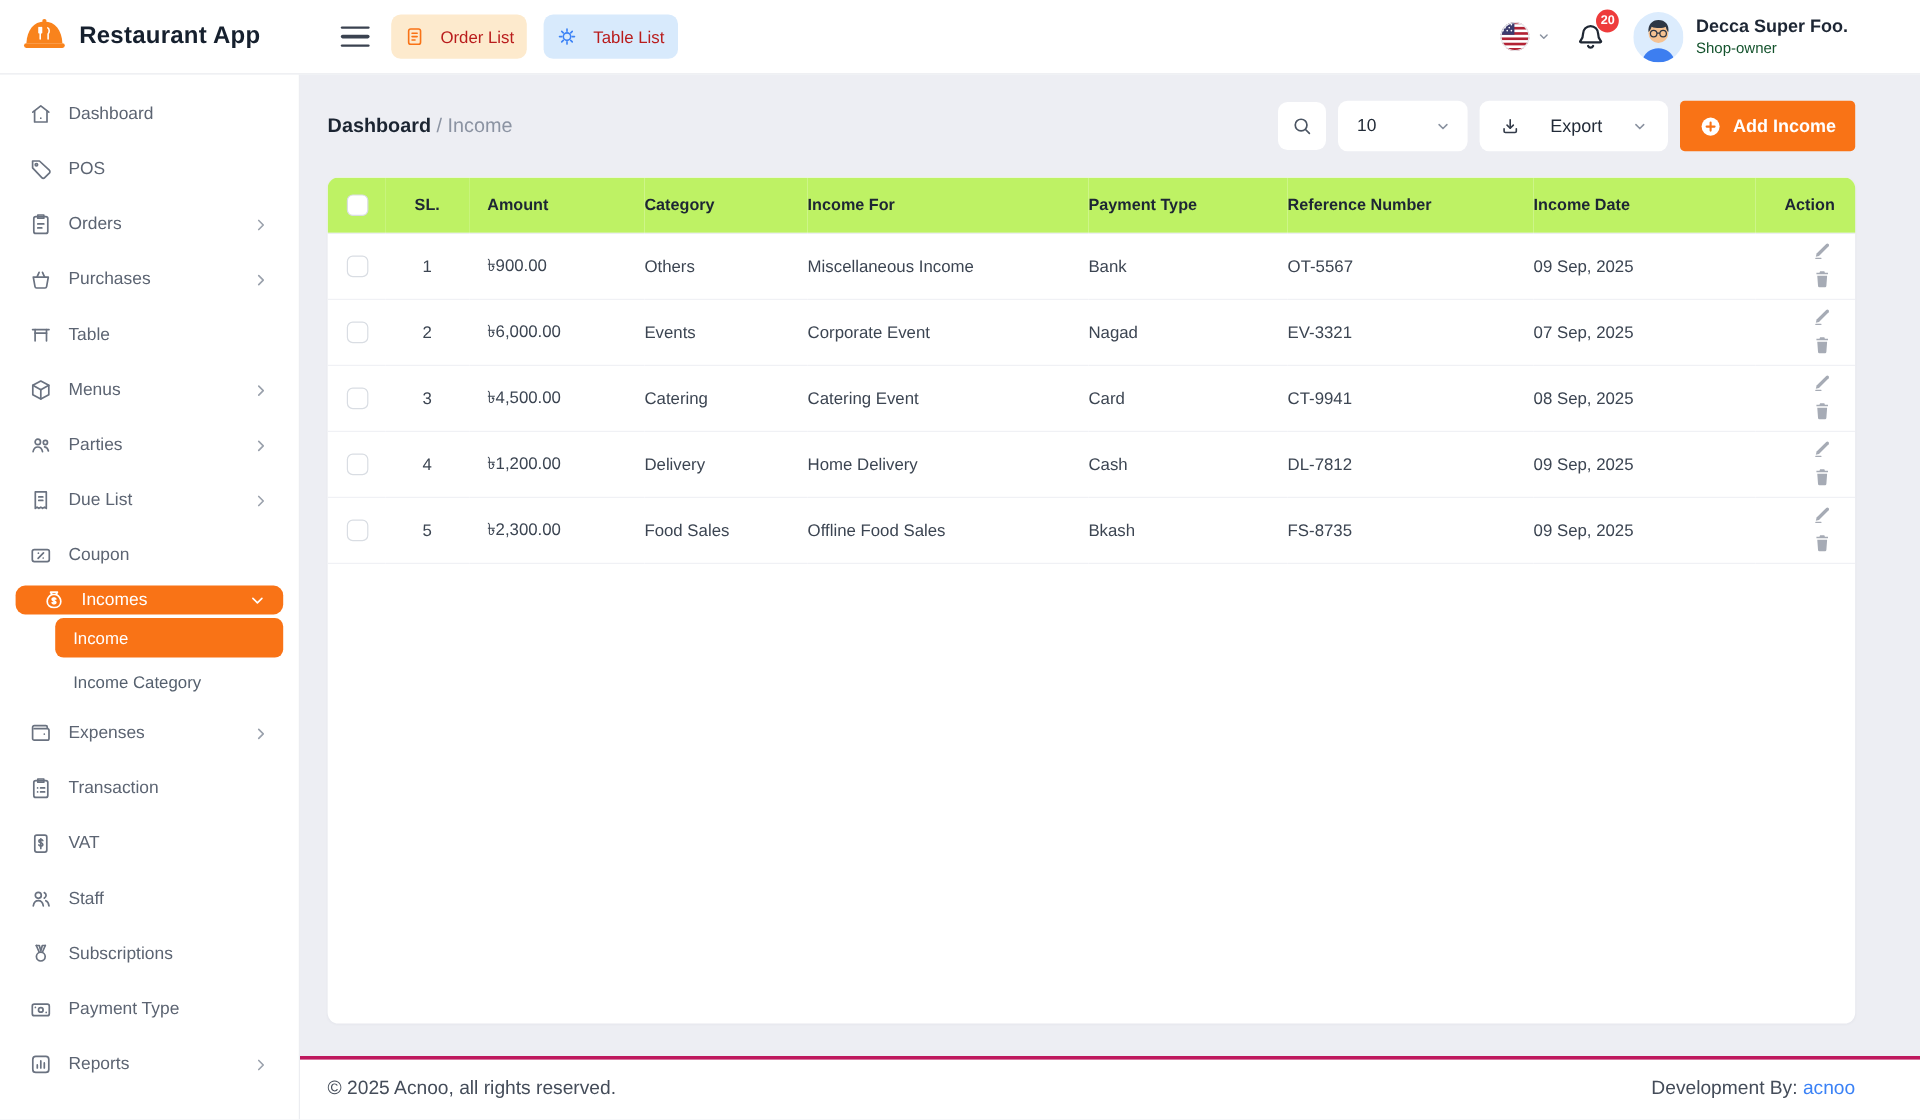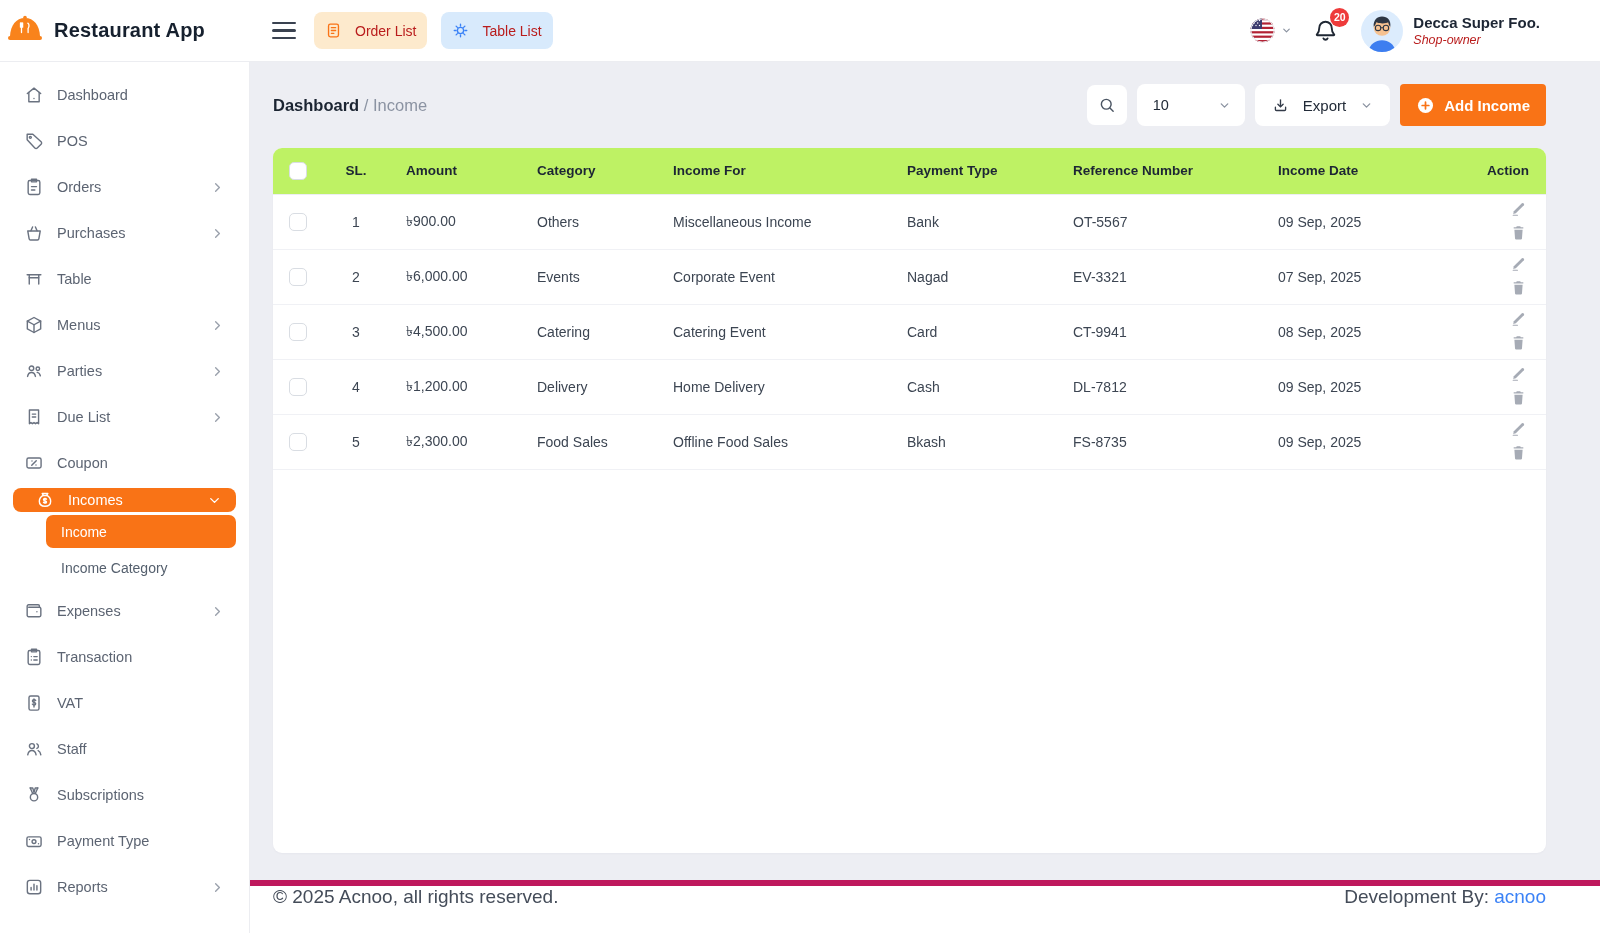--- a/index.html
+++ b/index.html
@@ -2,37 +2,37 @@
 <html><head>
 <meta charset="utf-8">
 <style>
   * { margin:0; padding:0; box-sizing:border-box; }
   html,body { width:1600px; height:933px; overflow:hidden; }
   body { font-family:"Liberation Sans","DejaVu Sans",sans-serif; background:#edeef3; color:#3c4552; position:relative; }
   button { font-family:inherit; border:none; background:none; cursor:pointer; }
 
   
   .topbar { position:absolute; top:0; left:0; right:0; height:62px; background:#fff; border-bottom:1px solid #ecedf1; display:flex; align-items:center; z-index:20; }
-  .brand { width:250px; flex:0 0 250px; display:flex; align-items:center; gap:10px; padding-left:6px; }
+  .brand { width:250px; flex:0 0 250px; display:flex; align-items:center; gap:10px; padding-left:6px;margin-left:12px; }
   .brand-name { font-size:20px; font-weight:700; color:#16202e; letter-spacing:.2px; }
   .hamburger { margin-left:18px; display:flex; flex-direction:column; gap:5px; padding:4px; }
   .hamburger span { display:block; width:24px; height:2.6px; border-radius:2px; background:#3a4250; }
   .chip { height:37px; border-radius:8px; display:flex; align-items:center; gap:13px; padding:0 11px; font-size:14px; font-weight:500; color:#b91c1c; margin-left:14px; }
   .chip-orange { background:#fdeacd; }
   .chip-blue { background:#d8eafc; }
   .chip svg { width:17px; height:17px; }
   .top-right { margin-left:auto; display:flex; align-items:center; gap:15px; padding-right:60px; }
   .lang { display:flex; align-items:center; gap:6px; }
   .lang .chev { color:#8a92a0; }
   .bell-wrap { position:relative; margin-left:4px; padding:2px; }
   .bell-wrap svg { width:25px; height:25px; color:#1f2733; }
   .badge { position:absolute; top:-7px; right:-9px; min-width:19px; height:19px; border-radius:50%; background:#ee3b3b; color:#fff; font-size:10.5px; font-weight:700; display:flex; align-items:center; justify-content:center; }
   .user { display:flex; align-items:center; gap:10px; margin-left:6px; }
   .user-name { font-size:15px; font-weight:700; color:#1d2634; }
-  .user-role { font-size:12.5px; color:#b91c1c; margin-top:2px;font-style:italic; }
+  .user-role { font-size:12.5px; color:#14532d; margin-top:2px; }
 
   
   .sidebar { position:absolute; top:62px; left:0; bottom:0; width:250px; background:#fff; border-right:1px solid #ecedf1; padding-top:10px; z-index:10; }
   .nav-item { height:46px; display:flex; align-items:center; gap:13px; padding:0 24px; font-size:14.5px; color:#5c6472; }
   .nav-item svg { width:20px; height:20px; color:#6a7280; flex:0 0 20px; }
   .nav-item .chev { margin-left:auto; width:15px; height:15px; color:#9aa1ac; flex:0 0 15px; }
   .nav-item.active { height:24px; margin:2px 13px 3px; border-radius:8px; background:#f97316; color:#fff; padding:0 14px 0 22px; }
   .nav-item.active svg { color:#fff; }
   .nav-item.active .chev { color:#fff; }
   .sub-item { height:33px; margin:3px 13px 2px 46px; display:flex; align-items:center; padding-left:15px; font-size:14px; color:#55606e; border-radius:7px; }
@@ -43,41 +43,41 @@
   .main { position:absolute; top:62px; left:250px; right:0; bottom:0; padding:0 54px 0 23px; }
   .page-head { height:86px; display:flex; align-items:center; justify-content:space-between; }
   .breadcrumb { font-size:16.5px; }
   .bc-root { font-weight:700; color:#1b2431; }
   .bc-sep, .bc-cur { color:#8b93a2; font-weight:500; }
   .controls { display:flex; align-items:center; gap:10px; }
   .icon-btn { width:40px; height:40px; background:#fff; border-radius:8px; display:flex; align-items:center; justify-content:center; }
   .icon-btn svg { width:18px; height:18px; color:#4b5563; }
   .select { width:108px; height:42px; background:#fff; border-radius:8px; display:flex; align-items:center; justify-content:space-between; padding:0 14px 0 16px; font-size:14.5px; color:#222b38; }
   .select .chev, .export-btn .chev { width:13px; height:13px; color:#8a92a0; }
-  .export-btn { height:42px; background:#fff; border-radius:8px; display:flex; align-items:center; gap:14px; padding:0 17px; font-size:15px; color:#222b38; }
+  .export-btn { height:42px; background:#fff; border-radius:8px; display:flex; align-items:center; gap:25px; padding:0 17px; font-size:15px; color:#222b38; }
   .export-btn svg.dl { width:17px; height:17px; color:#333b49; }
   .add-btn { height:42px; background:#f97316; border-radius:4px; display:flex; align-items:center; gap:9px; padding:0 16px; font-size:15px; font-weight:700; color:#fff; }
   .add-btn svg { width:19px; height:19px; }
 
   
   .card { background:#fff; border-radius:9px; height:705px; overflow:hidden; box-shadow:0 1px 2px rgba(20,30,50,.03); }
   table { border-collapse:collapse; table-layout:fixed; width:100%; }
   thead tr { background:#bef264; }
   th { height:46px; font-size:13.5px; font-weight:700; color:#1d2634; text-align:left; border-bottom:1px solid #eceef2; }
   td { height:55px; font-size:14px; color:#3c4552; border-bottom:1px solid #f0f1f5; }
   th.c-check, td.c-check { padding-left:16px; }
   th.c-sl, td.c-sl { text-align:center; }
   th.c-amt, td.c-amt { padding-left:15px; }
   th.c-act, td.c-act { text-align:right; padding-right:18px; }
   .cb { width:18px; height:18px; border:1.5px solid #d9dde3; border-radius:5px; background:#fff; display:inline-block; vertical-align:middle; }
   .act-btn { padding:2px; margin-left:13px; }
   .act-btn svg { width:17px; height:17px; color:#a6abb5; }
 
   
-  .footer { position:absolute; left:250px; right:0; bottom:0; height:53px; background:#fff; border-top:6px solid #be185d; display:flex; justify-content:space-between; padding:0 54px 0 23px; font-size:19px; color:#444c59; }
+  .footer { position:absolute; left:250px; right:0; bottom:0; height:53px; background:#fff; border-top:3px solid #be185d; display:flex; align-items:center; justify-content:space-between; padding:0 54px 0 23px; font-size:16px; color:#444c59; }
   .dev-link { color:#3b82f6; }
 </style>
 </head>
 <body>
 
 <header class="topbar">
   <div class="brand">
     <svg width="38" height="32" viewBox="0 0 38 32">
       <path d="M19 3C10 3 4.5 10.5 4 21h30C33.5 10.5 28 3 19 3z" fill="#f9831c"></path>
       <rect x="2" y="21" width="34" height="4" rx="2" fill="#f9831c"></rect>

